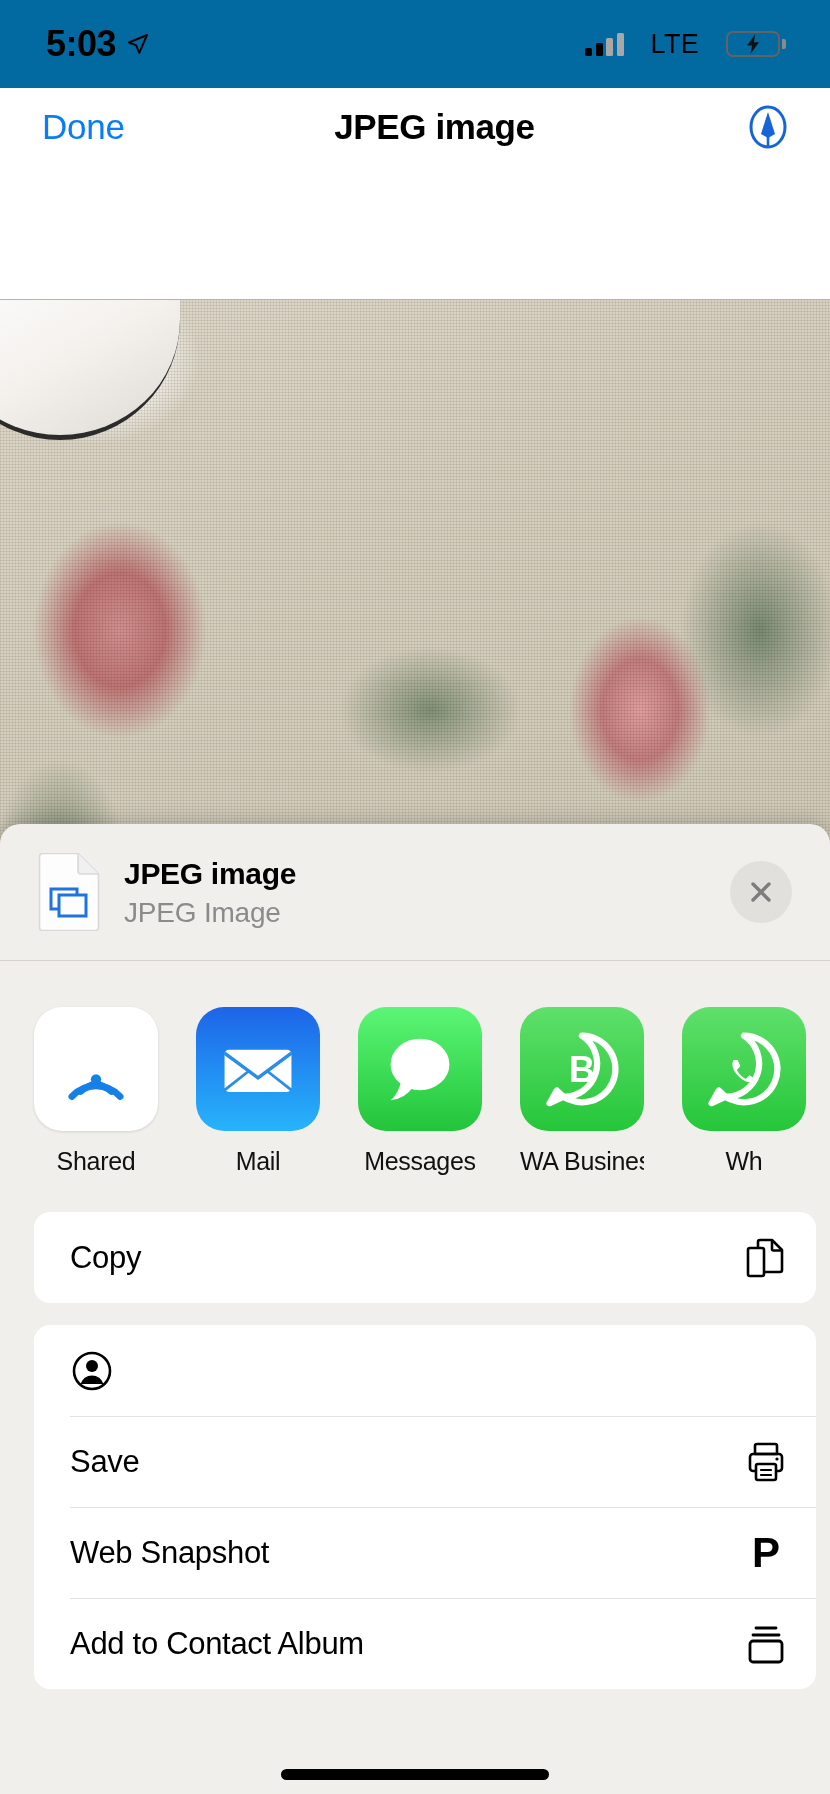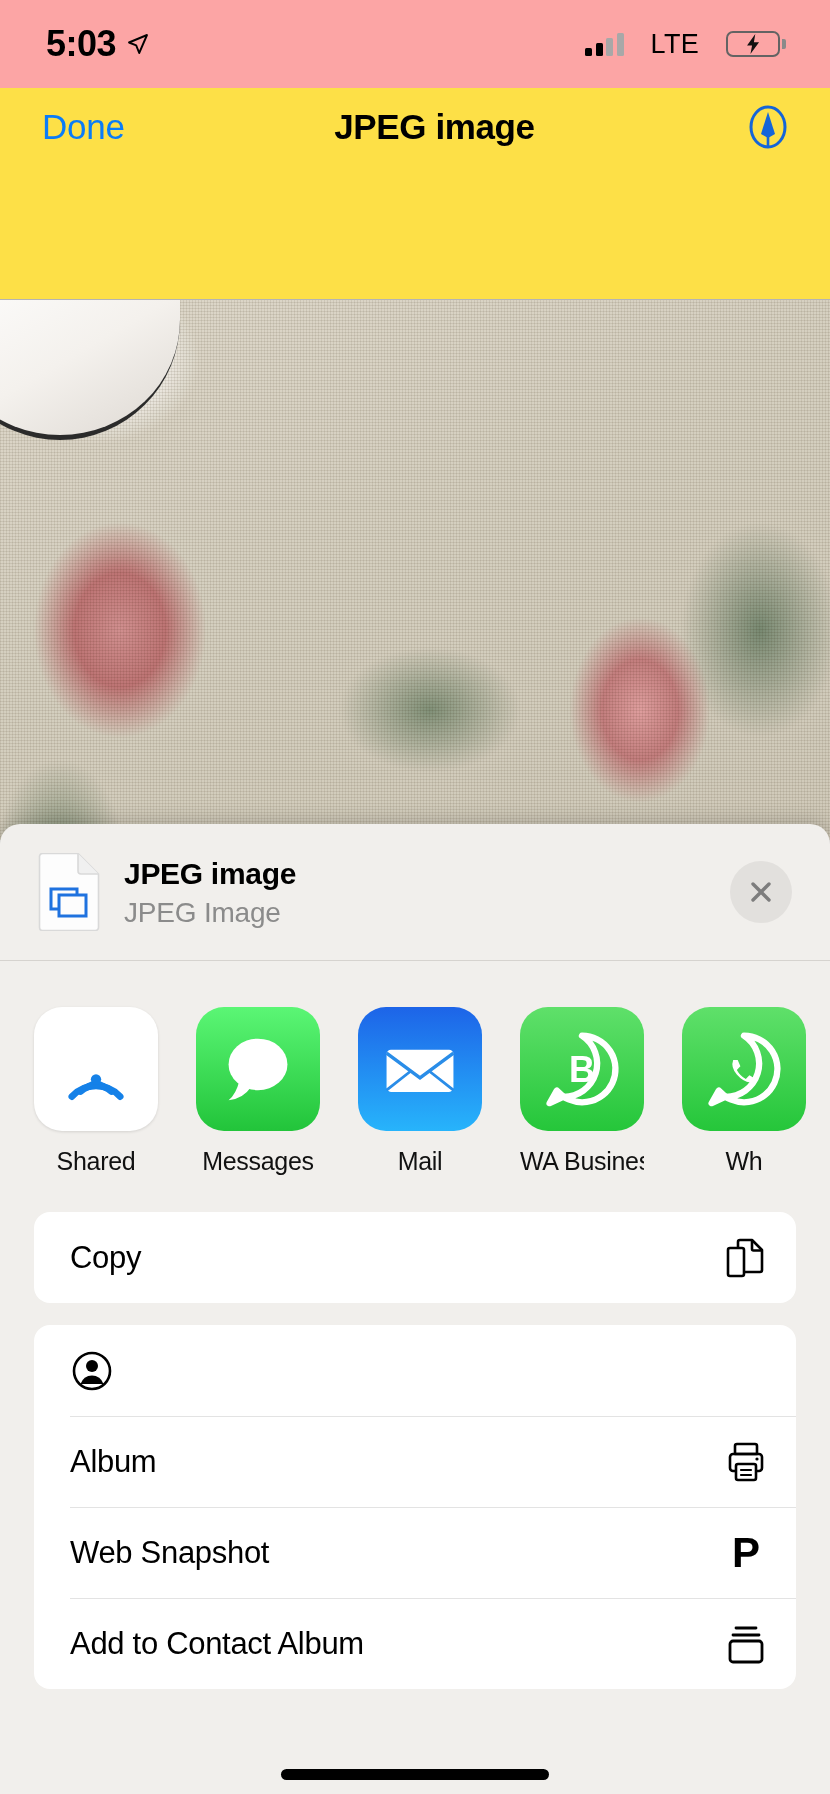--- a/index.html
+++ b/index.html
@@ -8,21 +8,21 @@
     font-family:"Liberation Sans", sans-serif;
     background:#cdcdcd;
     position:relative;
     overflow:hidden;
     -webkit-font-smoothing:antialiased;
   }
 
   
   #status-bar {
     position:absolute; top:0; left:0; width:830px; height:88px;
-    background:#fca5a5;
+    background:#0369a1;
     display:flex; align-items:center; justify-content:space-between;
     padding:0 44px 0 46px;
   }
   #status-left { display:flex; align-items:center; gap:10px; }
   #clock { font-size:36px; font-weight:600; color:#000; letter-spacing:-0.5px; }
   .loc-arrow { width:24px; height:24px; display:block; }
   #status-right { display:flex; align-items:center; gap:27px; }
   #signal-bars { display:flex; align-items:flex-end; gap:3.5px; height:24px; }
   #signal-bars i { width:7px; border-radius:1.5px; display:block; background:#000; }
   #signal-bars i.off { background:#a8a8a8; }
@@ -38,21 +38,21 @@
   }
   #battery-fill { width:100%; height:100%; background:#4cd455; border-radius:4px; }
   #battery-tip {
     width:4px; height:10px; background:#8a8a8a; border-radius:0 2px 2px 0; margin-left:2px;
   }
   #bolt { position:absolute; left:16px; top:1px; width:22px; height:24px; }
 
   
   #nav-bar {
     position:absolute; top:88px; left:0; width:830px; height:212px;
-    background:#fde047;
+    background:#ffffff;
     border-bottom:1px solid #b4b4b4;
   }
   #nav-row {
     position:absolute; top:0; left:0; width:830px; height:78px;
     display:flex; align-items:center; justify-content:space-between;
     padding:0 38px 0 42px;
   }
   #done-button { font-size:35px; color:#0a7cf8; font-weight:400; letter-spacing:-0.2px; }
   #nav-title { font-size:35px; font-weight:700; color:#000; letter-spacing:-0.4px; }
   #markup-button { width:48px; height:48px; display:block; }
@@ -129,21 +129,21 @@
     margin-top:16px; font-size:25px; color:#111; letter-spacing:-0.3px;
     white-space:nowrap; overflow:hidden;
   }
   .tile-airdrop { background:#ffffff; box-shadow:0 1px 3px rgba(0,0,0,0.12); }
   .tile-messages { background:linear-gradient(180deg,#5bf675 0%, #22c43a 100%); }
   .tile-mail { background:linear-gradient(180deg,#1d64e8 0%, #27b4fb 100%); }
   .tile-wabiz { background:linear-gradient(180deg,#5fe06a 0%, #25c63a 100%); }
   .tile-whatsapp { background:linear-gradient(180deg,#5fe06a 0%, #25c63a 100%); }
 
   
-  #action-area { padding:26px 34px 0 34px; }
+  #action-area { padding:26px 14px 0 34px; }
   .action-card {
     background:#ffffff; border-radius:16px; overflow:hidden; margin-bottom:22px;
   }
   .action-row {
     height:91px; display:flex; align-items:center; justify-content:space-between;
     padding:0 28px 0 36px;
     position:relative;
   }
   .action-row + .action-row::before {
     content:""; position:absolute; top:0; left:36px; right:0; height:1px; background:#e3e3e3;
@@ -233,41 +233,41 @@
             <path d="M32 76 A27 27 0 0 1 68 76"></path>
             <path d="M42 70 A16 16 0 0 1 58 70"></path>
           </g>
           <circle cx="50" cy="62" r="6" fill="#1581e8"></circle>
         </svg>
       </div>
       <div class="app-label">Shared</div>
     </div>
 
     <div class="app-item">
-      <div class="app-tile tile-messages">
-        <svg viewBox="0 0 100 100" width="92" height="92">
-          <ellipse cx="50" cy="45" rx="32" ry="28" fill="#ffffff"></ellipse>
-          <path d="M30 62 Q26 78 18 84 Q34 82 42 70 Z" fill="#ffffff"></path>
-        </svg>
-      </div>
-      <div class="app-label">Messages</div>
-    </div>
-
-    <div class="app-item">
       <div class="app-tile tile-mail">
         <svg viewBox="0 0 100 100" width="88" height="88">
           <rect x="12" y="28" width="76" height="48" rx="5" fill="#ffffff"></rect>
           <path d="M12 32 L50 60 L88 32" fill="none" stroke="#2a8de8" stroke-width="4"></path>
           <path d="M12 74 L40 52 M88 74 L60 52" fill="none" stroke="#2a8de8" stroke-width="3.2"></path>
         </svg>
       </div>
       <div class="app-label">Mail</div>
     </div>
 
     <div class="app-item">
+      <div class="app-tile tile-messages">
+        <svg viewBox="0 0 100 100" width="92" height="92">
+          <ellipse cx="50" cy="45" rx="32" ry="28" fill="#ffffff"></ellipse>
+          <path d="M30 62 Q26 78 18 84 Q34 82 42 70 Z" fill="#ffffff"></path>
+        </svg>
+      </div>
+      <div class="app-label">Messages</div>
+    </div>
+
+    <div class="app-item">
       <div class="app-tile tile-wabiz">
         <svg viewBox="0 0 100 100" width="90" height="90">
           <path d="M50 13 A37 37 0 1 1 22 74 L14 88 L29 81 A37 37 0 0 0 50 13 Z" fill="none" stroke="#ffffff" stroke-width="7" stroke-linejoin="round"></path>
           <text x="50" y="64" font-family="'Liberation Sans',sans-serif" font-size="40" font-weight="700" fill="#ffffff" text-anchor="middle">B</text>
         </svg>
       </div>
       <div class="app-label">WA Business</div>
     </div>
 
     <div class="app-item">
@@ -300,21 +300,21 @@
 
       <div class="action-row">
         <svg class="action-icon" viewBox="0 0 44 44">
           <circle cx="22" cy="22" r="18" fill="none" stroke="#000" stroke-width="2.6"></circle>
           <circle cx="22" cy="17" r="6" fill="#000"></circle>
           <path d="M10.5 35 a12 12 0 0 1 23 0 z" fill="#000"></path>
         </svg>
       </div>
 
       <div class="action-row">
-        <span class="action-label">Album</span>
+        <span class="action-label">Save</span>
         <svg class="action-icon" viewBox="0 0 44 44">
           <path d="M13 4 h18 a2 2 0 0 1 2 2 v8 H11 V6 a2 2 0 0 1 2 -2 z" fill="none" stroke="#000" stroke-width="2.6" stroke-linejoin="round"></path>
           <rect x="6" y="14" width="32" height="17" rx="3" fill="none" stroke="#000" stroke-width="2.6"></rect>
           <rect x="12" y="24" width="20" height="16" rx="2" fill="#fff" stroke="#000" stroke-width="2.6"></rect>
           <path d="M17 30 h10 M17 35 h10" stroke="#000" stroke-width="2.2" stroke-linecap="round"></path>
           <circle cx="33" cy="19" r="1.6" fill="#000"></circle>
         </svg>
       </div>
 
       <div class="action-row">

